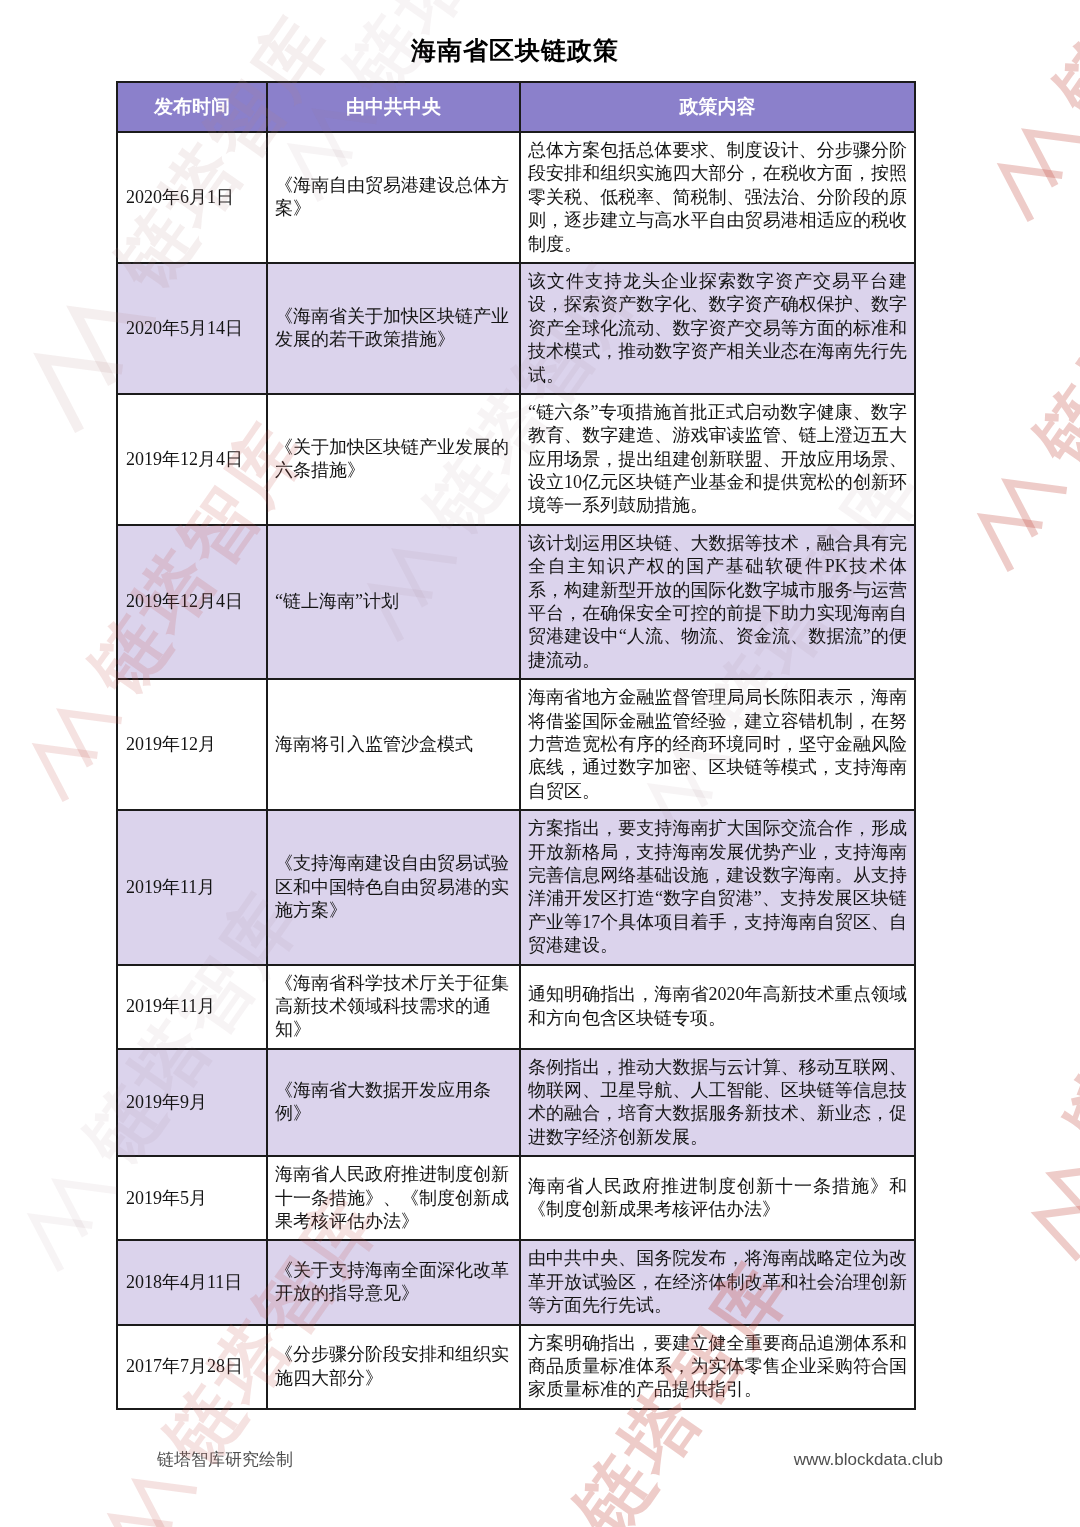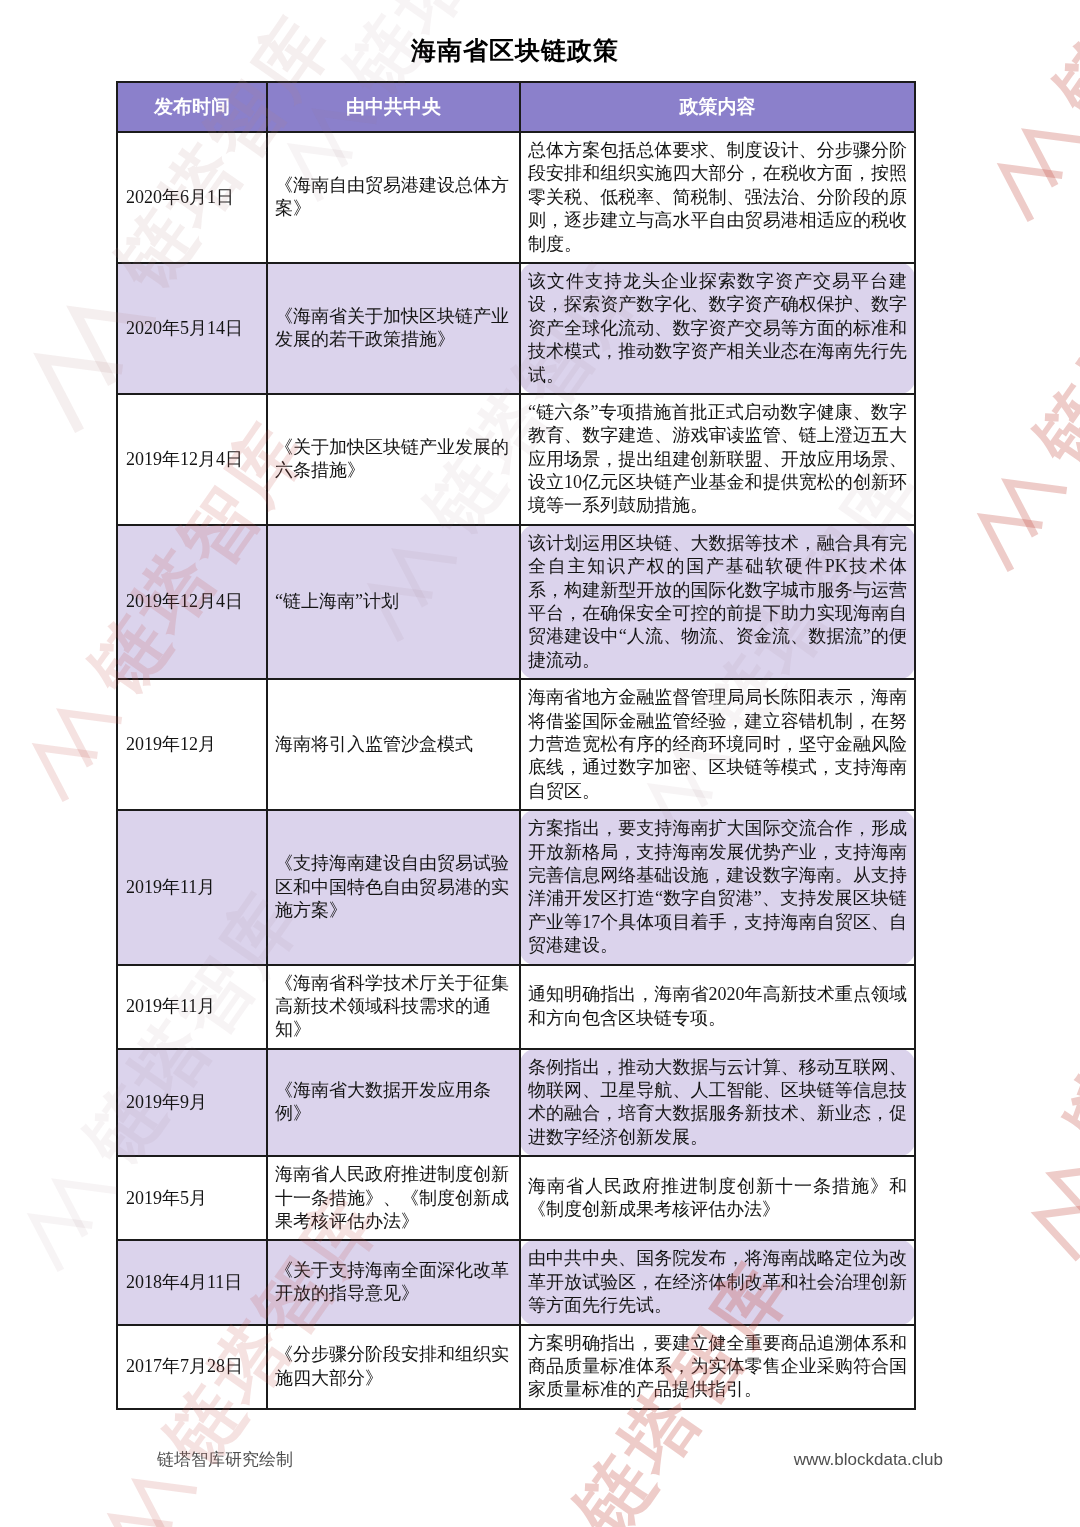--- a/index.html
+++ b/index.html
@@ -84,21 +84,21 @@
     font-size:18px;
     line-height:1.3;
     color:#141414;
     vertical-align:middle;
     padding:6px 7px;
     background:transparent;
   }
   .policy-table tbody tr:nth-child(even){background:var(--row-alt-bg,#DBD3EC);}
   td.c-date{white-space:nowrap;padding-left:8px;}
   td.c-name{text-align:left;font-family:Liberation Serif, serif;}
-  td.c-content{text-align:justify;border-radius:15px;}
+  td.c-content{text-align:justify;}
   
   .footer{
     position:absolute;
     left:157px;right:137px;top:1448px;
     z-index:1;
     display:flex;
     justify-content:space-between;
     align-items:center;
     color:var(--footer-text,#4f4f4f);
     font-size:17px;

